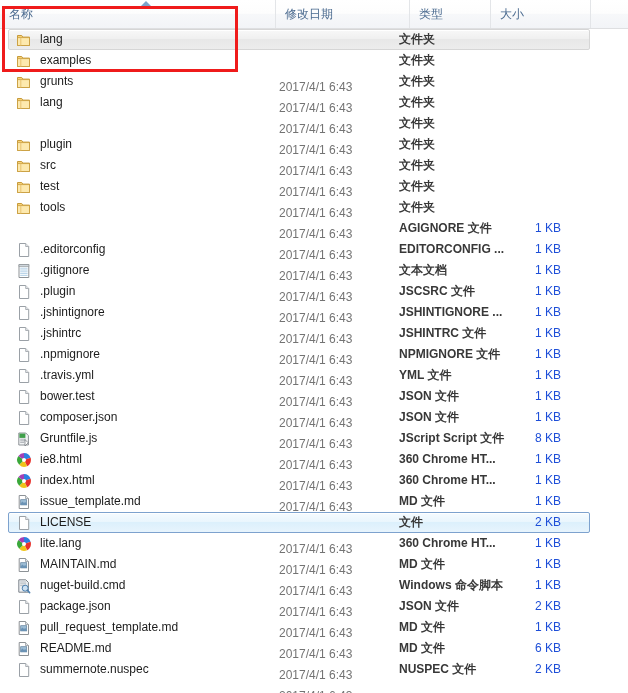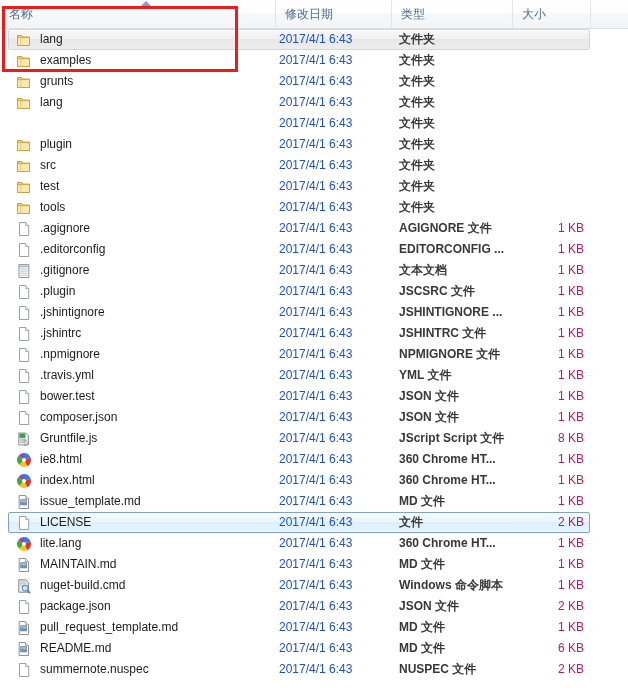--- a/index.html
+++ b/index.html
@@ -46,22 +46,22 @@
     padding-left: 9px;
     box-sizing: border-box;
     white-space: nowrap;
     overflow: hidden;
   }
   .col-head.divided {
     border-left: 1px solid #e3e5e8;
   }
   .col-head-name  { left: 0;   width: 271px; }
   .col-head-date  { left: 275px; width: 120px; }
-  .col-head-type  { left: 391px; width: 121px; }
-  .col-head-size  { left: 512px; width: 78px;  }
+  .col-head-type  { left: 409px; width: 121px; }
+  .col-head-size  { left: 490px; width: 78px;  }
   .col-head-pad   { left: 590px; width: 38px;  }
 
   
   #sort-arrow {
     position: absolute;
     left: 140px;
     top: 1px;
     width: 12px;
     height: 7px;
     overflow: hidden;
@@ -116,23 +116,23 @@
     top: 0;
     height: 21px;
     line-height: 21px;
     font-size: 12px;
     color: #1c1c1c;
     white-space: nowrap;
     overflow: hidden;
     box-sizing: border-box;
   }
   .cell-name { left: 16px;  width: 250px; padding-left: 24px; }
-  .cell-date { left: 279px; width: 112px; color: #1d4ed8; }
+  .cell-date { left: 279px; width: 112px; color: #737373; margin-top: 48px; }
   .cell-type { left: 399px; width: 113px; color: #383838; font-weight: bold; }
-  .cell-size { left: 523px; width: 70px;  text-align: right; padding-right: 9px; color: #be185d; }
+  .cell-size { left: 500px; width: 70px;  text-align: right; padding-right: 9px; color: #1d4ed8; }
 
   
   .icon {
     position: absolute;
     left: 0;
     top: 3px;
     width: 16px;
     height: 16px;
   }
   .icon svg { display: block; }
@@ -281,26 +281,20 @@
               <path d="M1.5 5.6h12v7.9H1.5z" fill="#fde9ae" stroke="#c69a3a" stroke-width=".8"></path>
               <path d="M4.3 5.7h1.0v7.7h-1.0z" fill="#e8c472"></path>
             </svg>
           </span><span>tools</span></div>
         <div class="cell cell-date"><span>2017/4/1 6:43</span></div>
         <div class="cell cell-type"><span>文件夹</span></div>
         <div class="cell cell-size"><span></span></div>
       </div>
       <div class="row">
         <div class="row-bg"></div>
-        <div class="cell cell-name"><span class="icon">
-            <svg width="16" height="16" viewBox="0 0 16 16">
-              <path d="M3.5 1.5h6.2l3.0 3.0v10H3.5z" fill="#ffffff" stroke="#9aa0a6" stroke-width="1"></path>
-              <path d="M9.7 1.5v3.0h3.0" fill="#e6e8ea" stroke="#9aa0a6" stroke-width=".8"></path>
-            </svg>
-          </span><span>.agignore</span></div>
         <div class="cell cell-date"><span>2017/4/1 6:43</span></div>
         <div class="cell cell-type"><span>AGIGNORE 文件</span></div>
         <div class="cell cell-size"><span>1 KB</span></div>
       </div>
       <div class="row">
         <div class="row-bg"></div>
         <div class="cell cell-name"><span class="icon">
             <svg width="16" height="16" viewBox="0 0 16 16">
               <path d="M3.5 1.5h6.2l3.0 3.0v10H3.5z" fill="#ffffff" stroke="#9aa0a6" stroke-width="1"></path>
               <path d="M9.7 1.5v3.0h3.0" fill="#e6e8ea" stroke="#9aa0a6" stroke-width=".8"></path>

